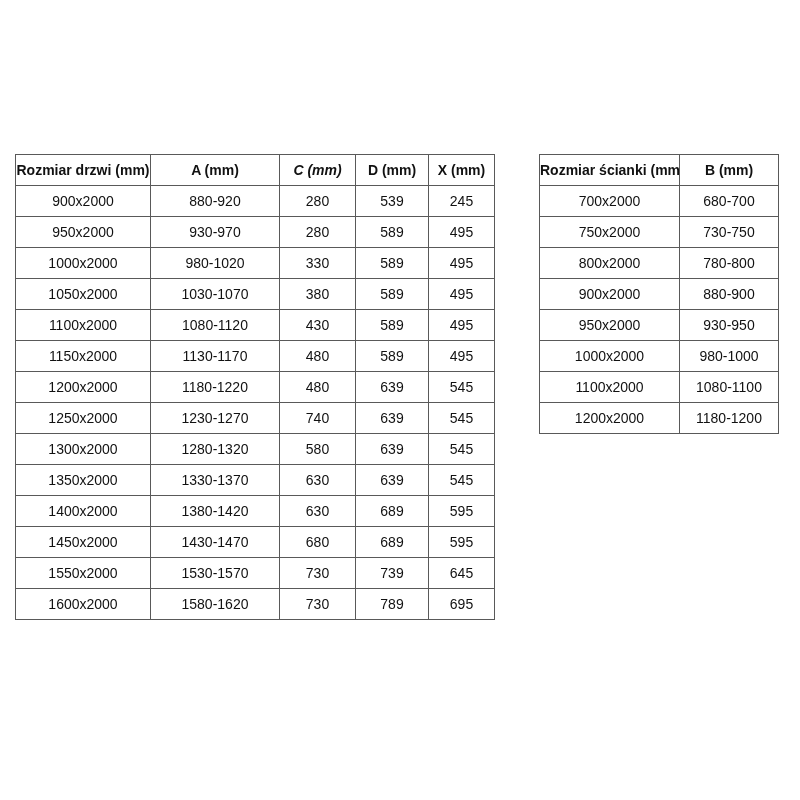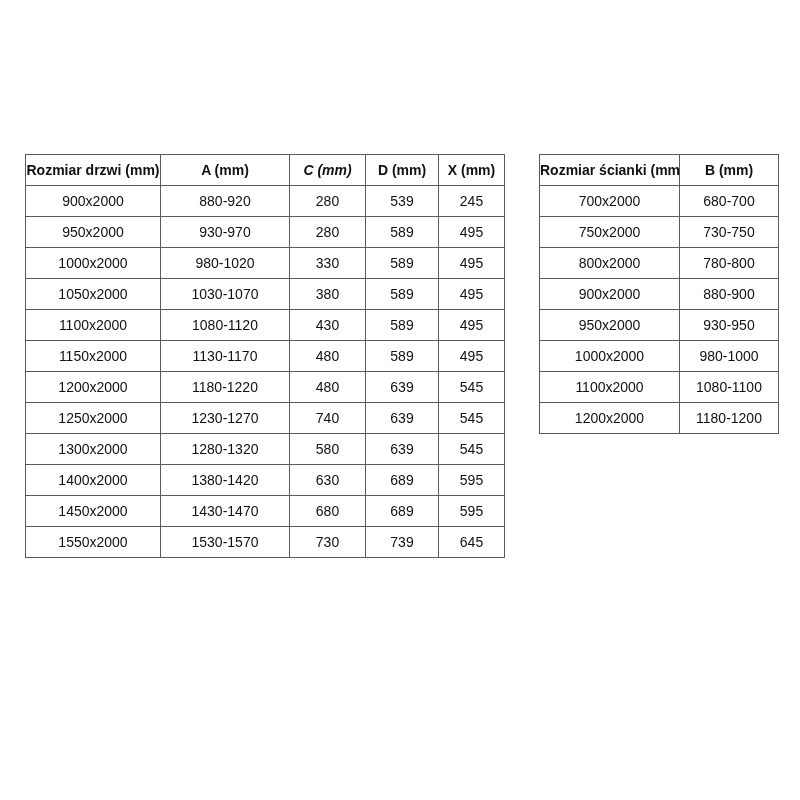--- a/index.html
+++ b/index.html
@@ -29,21 +29,21 @@
     padding: 0;
     height: 30px;
     font-size: 14px;
     color: var(--text-color, #111111);
     white-space: nowrap;
     overflow: hidden;
   }
   table.spec th {
     font-weight: bold;
   }
-  #doors-table { left: 25px;  top: 154px; width: 480px; }
+  #doors-table { left: 15px;  top: 154px; width: 480px; }
   #walls-table { left: 539px; top: 154px; width: 240px; }
 
   
   #doors-table th:nth-child(1) { width: 134px; }
   #doors-table th:nth-child(2) { width: 128px; }
   #doors-table th:nth-child(3) { width: 75px; font-style: italic;  }
   #doors-table th:nth-child(4) { width: 72px;  }
   #doors-table th:nth-child(5) { width: auto;  }
   #walls-table th:nth-child(1) { width: 139px; }
   #walls-table th:nth-child(2) { width: auto;  }
@@ -120,40 +120,54 @@
           <td>545</td>
         </tr>
         <tr>
           <td>1300x2000</td>
           <td>1280-1320</td>
           <td>580</td>
           <td>639</td>
           <td>545</td>
         </tr>
         <tr>
+          <td>1350x2000</td>
+          <td>1330-1370</td>
+          <td>630</td>
+          <td>639</td>
+          <td>545</td>
+        </tr>
+        <tr>
           <td>1400x2000</td>
           <td>1380-1420</td>
           <td>630</td>
           <td>689</td>
           <td>595</td>
         </tr>
         <tr>
           <td>1450x2000</td>
           <td>1430-1470</td>
           <td>680</td>
           <td>689</td>
           <td>595</td>
         </tr>
         <tr>
           <td>1550x2000</td>
           <td>1530-1570</td>
           <td>730</td>
           <td>739</td>
           <td>645</td>
         </tr>
+        <tr>
+          <td>1600x2000</td>
+          <td>1580-1620</td>
+          <td>730</td>
+          <td>789</td>
+          <td>695</td>
+        </tr>
       </tbody>
     </table>
   <table class="spec" id="walls-table">
       <thead>
         <tr>
           <th>Rozmiar ścianki (mm)</th>
           <th>B (mm)</th>
         </tr>
       </thead>
       <tbody>

